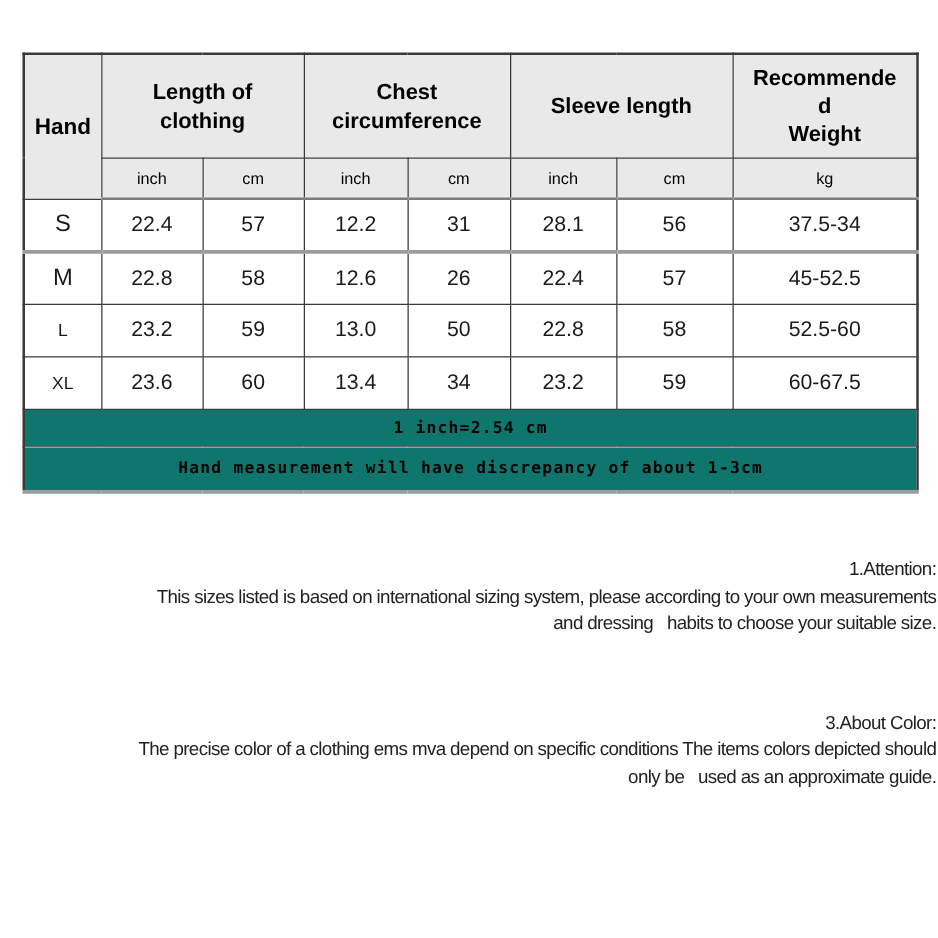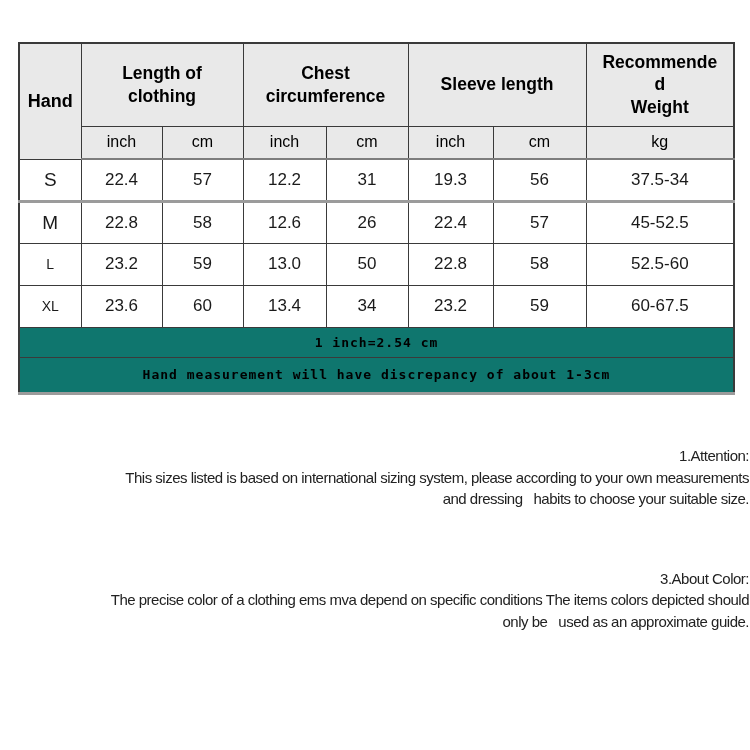--- a/index.html
+++ b/index.html
@@ -24,21 +24,21 @@
     text-align: center;
     vertical-align: middle;
     padding: 0;
     overflow: hidden;
     font-family: "Liberation Sans", sans-serif;
   }
   thead th { background: #e9e9e9; color: #000; }
   tr.hdr-main { height: 83px; }
   tr.hdr-units { height: 33px; }
   tr.hdr-units th {
-    font-weight: normal; font-size: 16px;
+    font-weight: normal; font-size: 13px;
     border-bottom: 2px solid #7d7d7d;
   }
   .h-group { font-weight: bold; font-size: 17.5px; line-height: 1.3; white-space: pre-line; }
   .h-size  { font-weight: bold; font-size: 18px; }
 
   tr.data-row { height: 42px; }
   tr.data-row td { font-size: 17px; color: #1a1a1a; background: #fff; }
   tr.data-row td.size-cell-lg { font-size: 19px; }
   tr.data-row td.size-cell-sm { font-size: 14px; }
   tr.row-s td { border-bottom: 3px solid #9b9b9b; }
@@ -104,21 +104,21 @@
         <th>kg</th>
       </tr>
     </thead>
     <tbody>
       <tr class="data-row row-s">
         <td class="size-cell-lg">S</td>
         <td>22.4</td>
         <td>57</td>
         <td>12.2</td>
         <td>31</td>
-        <td>19.3</td>
+        <td>28.1</td>
         <td>56</td>
         <td>37.5-34</td>
       </tr>
       <tr class="data-row">
         <td class="size-cell-lg">M</td>
         <td>22.8</td>
         <td>58</td>
         <td>12.6</td>
         <td>26</td>
         <td>22.4</td>

